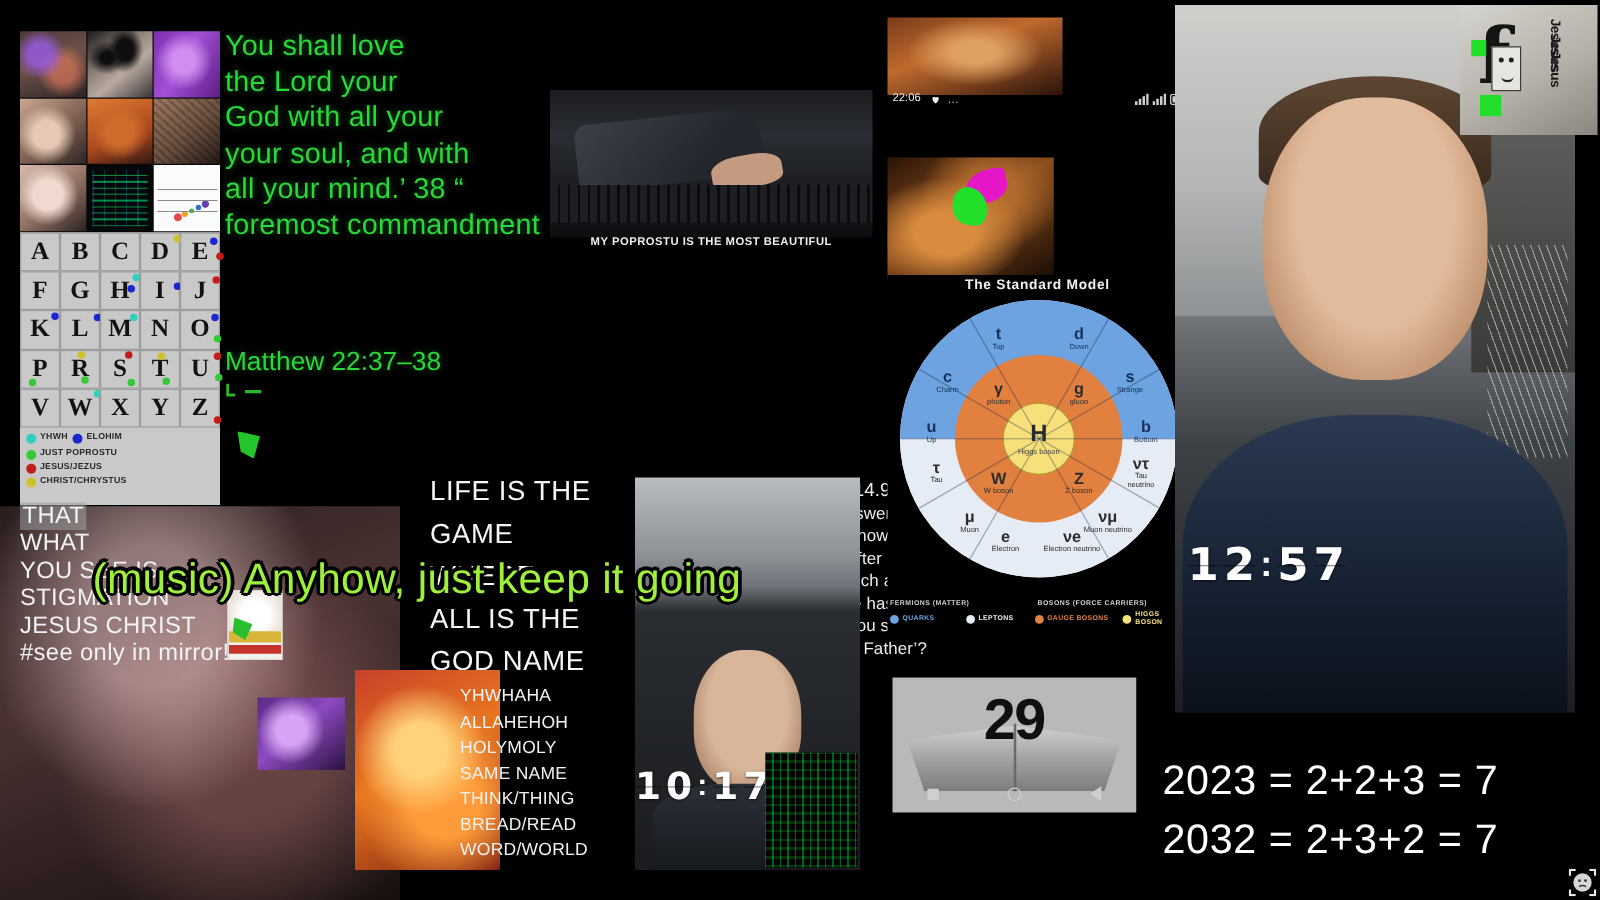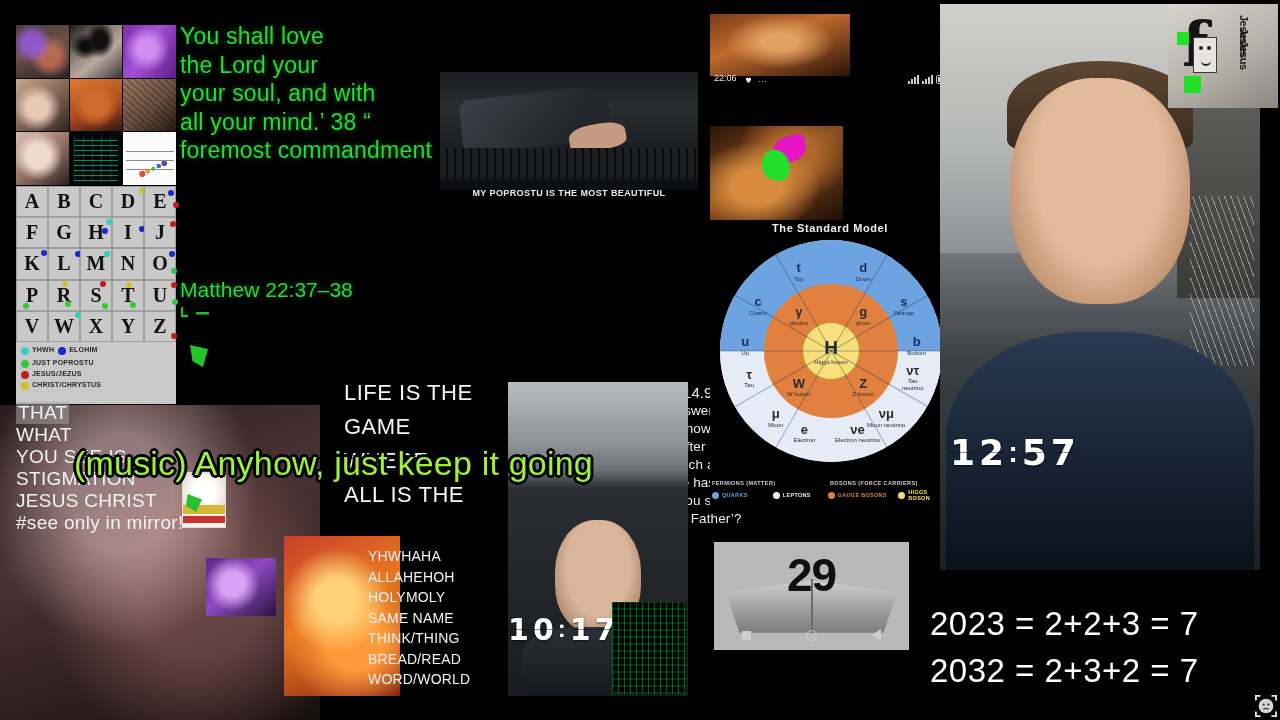--- a/index.html
+++ b/index.html
@@ -428,20 +428,21 @@
         <div class="lg-item">
           <span class="lg-dot" style="background: rgb(207, 194, 41);"></span>
           <span class="lg-text">CHRIST/CHRYSTUS</span>
         </div>
       </div>
     </div>
 
   <div class="abs" id="matthew-verse">
       <div>You shall love</div>
       <div>the Lord your</div>
+      <div>God with all your</div>
       <div>your soul, and with</div>
       <div>all your mind.’ 38 “</div>
       <div>foremost commandment</div>
     </div>
   <div class="abs" id="matthew-ref">Matthew 22:37–38</div>
   <svg class="abs" id="verse-cursor" viewBox="0 0 40 12">
     <path d="M1 1 L1 10 L7 10" stroke="#2ab52f" stroke-width="2.5" fill="none"></path>
     <rect x="15" y="6" width="13" height="2.6" fill="#2ab52f"></rect>
   </svg>
 
@@ -471,20 +472,21 @@
   </svg>
 
   <div class="abs" id="blob-left"></div>
   <div class="abs" id="blob-bottom"></div>
 
   <div class="abs" id="game-text">
       <div>LIFE IS THE</div>
       <div>GAME</div>
       <div>WHERE</div>
       <div>ALL IS THE</div>
+      <div>GOD NAME</div>
     </div>
 
   <div class="abs" id="orange-block"></div>
   <div class="abs" id="yhwh-list">
       <div>YHWHAHA</div>
       <div>ALLAHEHOH</div>
       <div>HOLYMOLY</div>
       <div>SAME  NAME</div>
       <div>THINK/THING</div>
       <div>BREAD/READ</div>

